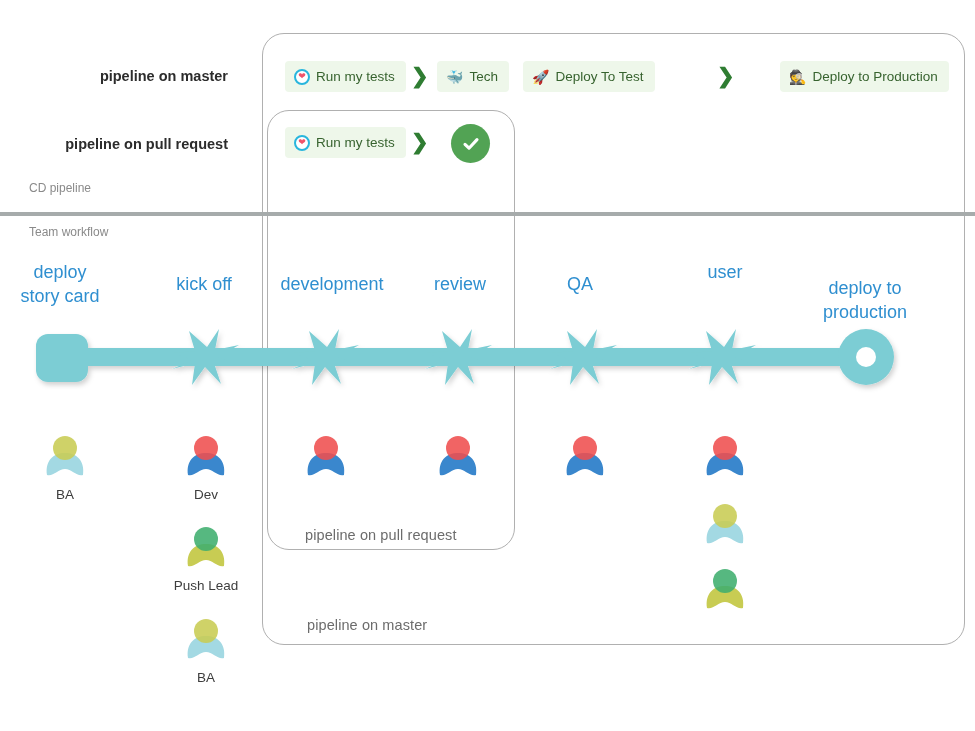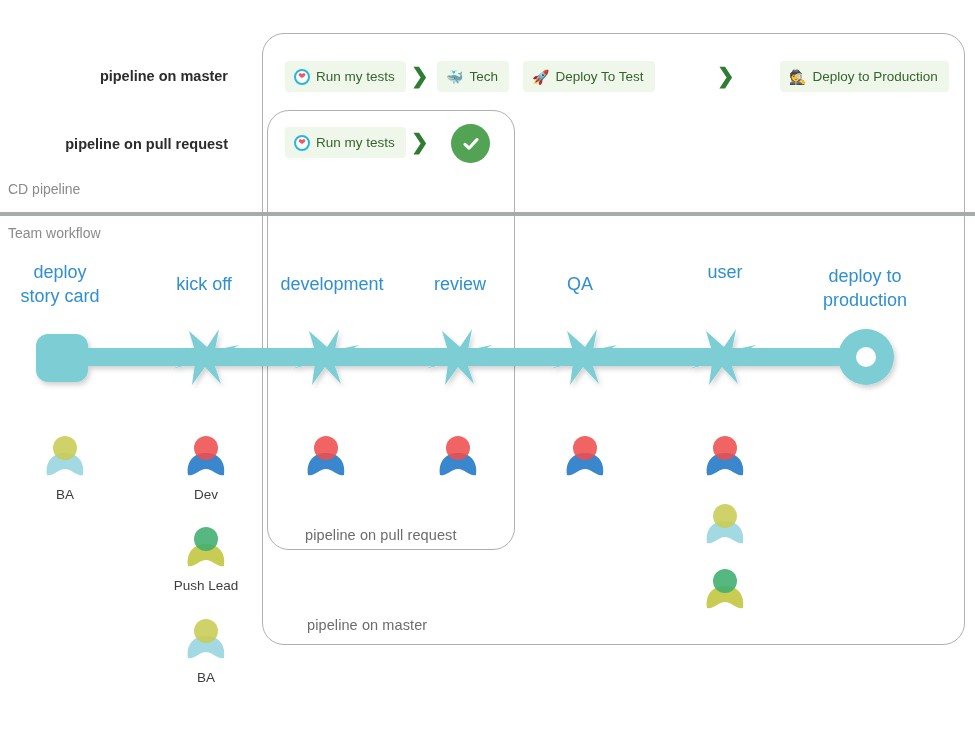--- a/index.html
+++ b/index.html
@@ -60,24 +60,25 @@
     white-space: nowrap;
     text-align: right;
     z-index: 6;
   }
   #label-master { left: 0px;  top: 68px; width: 228px; }
   #label-pr     { left: 0px;  top: 136px; width: 228px; }
 
   
   .section-title {
     position: absolute;
-    font-size: 14px;
+    font-size: 12px;
     color: #8a8a8a;
     white-space: nowrap;
     z-index: 6;
+    margin-left: 21px;
   }
   #title-cd   { left: 8px; top: 181px; }
   #title-team { left: 8px; top: 225px; }
 
   
   #divider {
     position: absolute;
     left: 0px;
     top: 212px;
     width: 975px;
@@ -294,21 +295,21 @@
 </div>
 <div class="stage-label" style="left:405px; top:272px; width:110px;">
   <div>review</div>
 </div>
 <div class="stage-label" style="left:527px; top:272px; width:106px;">
   <div>QA</div>
 </div>
 <div class="stage-label" style="left:655px; top:260px; width:140px;">
   <div>user</div>
 </div>
-<div class="stage-label" style="left:795px; top:264px; width:140px;">
+<div class="stage-label" style="left:795px; top:276px; width:140px;">
   <div>deploy to</div>
   <div>production</div>
 </div>
 
 <div class="avatar" style="left:37px; top:425px;">
   <svg width="56" height="56" viewBox="0 0 56 56">
     <path d="M10,50 C8,36 16,28 28,28 C40,28 48,36 46,50 C40,52 35,44 28,44 C21,44 16,52 10,50 Z" fill="#a3d9e3"></path>
     <circle cx="28" cy="23" r="12" fill="#c8cc53" opacity="0.88"></circle>
   </svg>
 </div>

